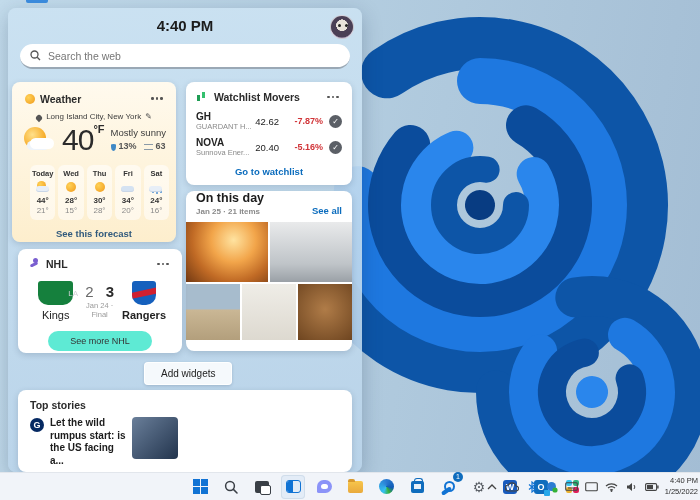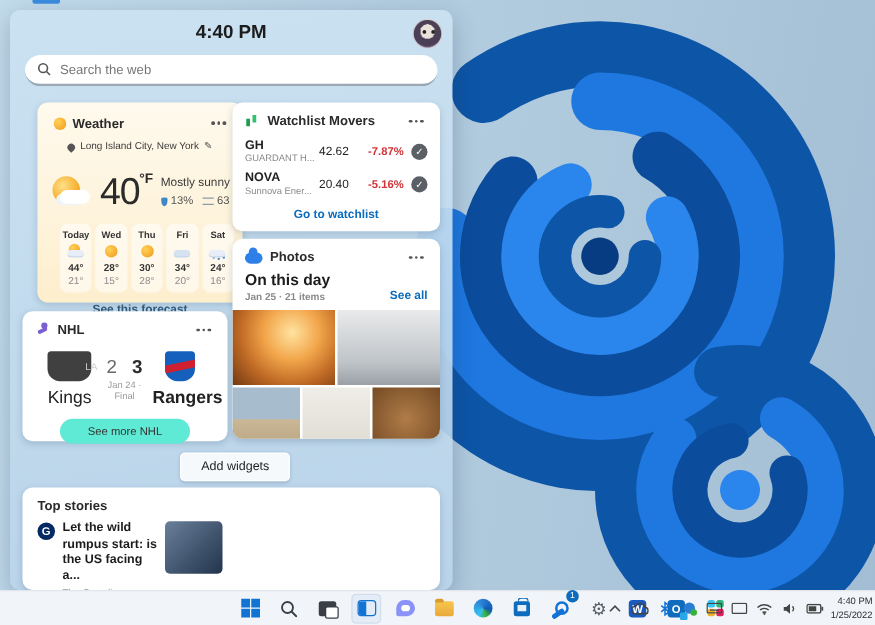--- a/index.html
+++ b/index.html
@@ -27,36 +27,36 @@
                    font-family:"Liberation Sans",sans-serif;}
   .searchbar input::placeholder{color:#767676;}
 
   .card{position:absolute;background:#fff;border-radius:8px;box-shadow:0 2px 6px rgba(30,50,80,.18);}
   .card-head{display:flex;align-items:center;gap:6px;padding:8px 8px 4px 10px;}
   .card-title{font-size:10.5px;font-weight:700;color:#2b2b2b;flex:1;}
   .more{width:22px;height:14px;border-radius:4px;display:flex;align-items:center;justify-content:center;gap:2px;cursor:pointer;}
   .more i{width:2.5px;height:2.5px;border-radius:50%;background:#555;display:block;}
 
   
-  #weather{left:22px;top:74px;width:164px;height:160px;
+  #weather{left:4px;top:74px;width:164px;height:160px;
            background:linear-gradient(180deg,#fffaee,#fdeecd);}
   .w-loc{display:flex;align-items:flex-end;justify-content:center;gap:4px;font-size:8px;color:#3c3c3c;margin-top:1px;}
   .pin{width:6px;height:6px;border-radius:50% 50% 50% 0;background:#555;transform:rotate(-45deg);}
   .pencil{font-size:8px;color:#555;}
-  .w-now{display:flex;align-items:center;justify-content:center;gap:6px;margin-top:16px;}
+  .w-now{display:flex;align-items:center;justify-content:center;gap:6px;margin-top:2px;}
   .big-ico{position:relative;width:34px;height:26px;}
   .big-ico .sun{position:absolute;left:2px;top:0;width:22px;height:22px;border-radius:50%;
       background:radial-gradient(circle at 38% 35%,#ffe08a,#f6a821 70%);}
   .big-ico .cld{position:absolute;left:8px;top:11px;width:24px;height:11px;border-radius:8px;background:#fff;
       box-shadow:-4px 2px 0 -1px #eef4fb;}
   .w-temp{font-size:30px;color:#2b2b2b;font-weight:400;letter-spacing:-1px;}
   .w-unit{font-size:11px;color:#2b2b2b;vertical-align:top;font-weight:700;}
   .w-right{font-size:9px;color:#3c3c3c;line-height:1.5;}
   .w-cond{font-size:9.5px;}
-  .w-stats{display:flex;align-items:center;gap:3px;color:#555;}
+  .w-stats{display:flex;align-items:center;gap:3px;color:#555;font-weight:bold;}
   .drop{width:5px;height:7px;background:#3f88c5;border-radius:50% 50% 50% 50%/10% 10% 70% 70%;}
   .wind{width:9px;height:6px;border-top:1.5px solid #8a9aa8;border-bottom:1.5px solid #8a9aa8;margin-left:4px;}
   .w-days{display:flex;gap:3px;margin:8px 7px 0 7px;padding-left:11px;}
   .w-day{flex:1;background:rgba(255,255,255,.55);border-radius:6px;text-align:center;padding:4px 0 5px;cursor:pointer;}
   .w-day .dn{font-size:7.5px;font-weight:700;color:#333;}
   .wicon{position:relative;display:block;width:16px;height:13px;margin:3px auto 2px;}
   .wicon[data-icon="sunny"]::before{content:"";position:absolute;left:3px;top:1px;width:10px;height:10px;border-radius:50%;
       background:radial-gradient(circle at 35% 35%,#ffd257,#f09819);}
   .wicon[data-icon="partly"]::before{content:"";position:absolute;left:2px;top:0;width:9px;height:9px;border-radius:50%;
       background:radial-gradient(circle at 35% 35%,#ffd257,#f09819);}
@@ -106,25 +106,25 @@
   .ph.food{background:radial-gradient(circle at 50% 45%,#b07c48,#6e4520);}
 
   
   #nhl{left:10px;top:241px;width:164px;height:104px;}
   .nhl-ico{width:12px;height:12px;position:relative;}
   .nhl-ico::before{content:"";position:absolute;left:5px;top:0;width:5px;height:5px;border-radius:50%;background:#7a5fd0;}
   .nhl-ico::after{content:"";position:absolute;left:2px;top:5px;width:8px;height:3px;background:#7a5fd0;transform:rotate(-25deg);border-radius:2px;}
   .nhl-body{display:flex;align-items:center;justify-content:space-between;padding:6px 16px 0;}
   .team{text-align:center;width:44px;}
   .logo{width:24px;height:24px;margin:0 auto 4px;position:relative;}
-  .logo.kings{background:#404040;border-radius:3px 3px 10px 10px;color:#cfcfd4;font-size:8px;font-weight:400;
+  .logo.kings{background:#15803d;border-radius:3px 3px 10px 10px;color:#cfcfd4;font-size:8px;font-weight:400;
       display:flex;align-items:center;justify-content:center;padding-left:35px;}
   .logo.rangers{background:#1560bd;border-radius:3px 3px 10px 10px;overflow:hidden;display:flex;align-items:center;justify-content:center;}
   .logo.rangers::before{content:"";position:absolute;left:-4px;top:9px;width:34px;height:6px;background:#d02030;transform:rotate(-12deg);}
-  .team-name{font-size:14px;color:#222;}
+  .team-name{font-size:11px;color:#222;}
   .team-name.bold{font-weight:700;}
   .score-box{text-align:center;}
   .score-line{font-size:15px;color:#2b2b2b;display:flex;gap:12px;justify-content:center;}
   .score-away{color:#6a6a6a;}
   .score-home{font-weight:700;}
   .game-status{font-size:7.5px;color:#9a9a9a;margin-top:1px;}
   .nhl-foot{margin:10px auto 0;width:104px;text-align:center;font-size:9px;color:#333;background:#5eead4;
             border-radius:12px;padding:5px 0;cursor:pointer;}
 
   
@@ -312,29 +312,20 @@
         <div class="t-co">Sunnova Ener...</div>
       </span>
       <span class="t-price">20.40</span>
       <span class="t-chg">-5.16%</span>
       <span class="t-check">✓</span>
     </div>
     <div class="wl-foot">Go to watchlist</div>
   </div>
 
   <div class="card" id="photos">
-    <div class="card-head">
-      <span class="ph-cloud"></span>
-      <span class="card-title">Photos</span>
-      <span class="more">
-          <i></i>
-          <i></i>
-          <i></i>
-        </span>
-    </div>
     <div class="ph-sub">
       <span class="ph-head">
         <div class="ph-h1">On this day</div>
         <div class="ph-h2">Jan 25 · 21 items</div>
       </span>
       <span class="ph-seeall">See all</span>
     </div>
     <div class="ph-grid">
       <div class="ph-row">
         <div class="ph sunset"></div>

